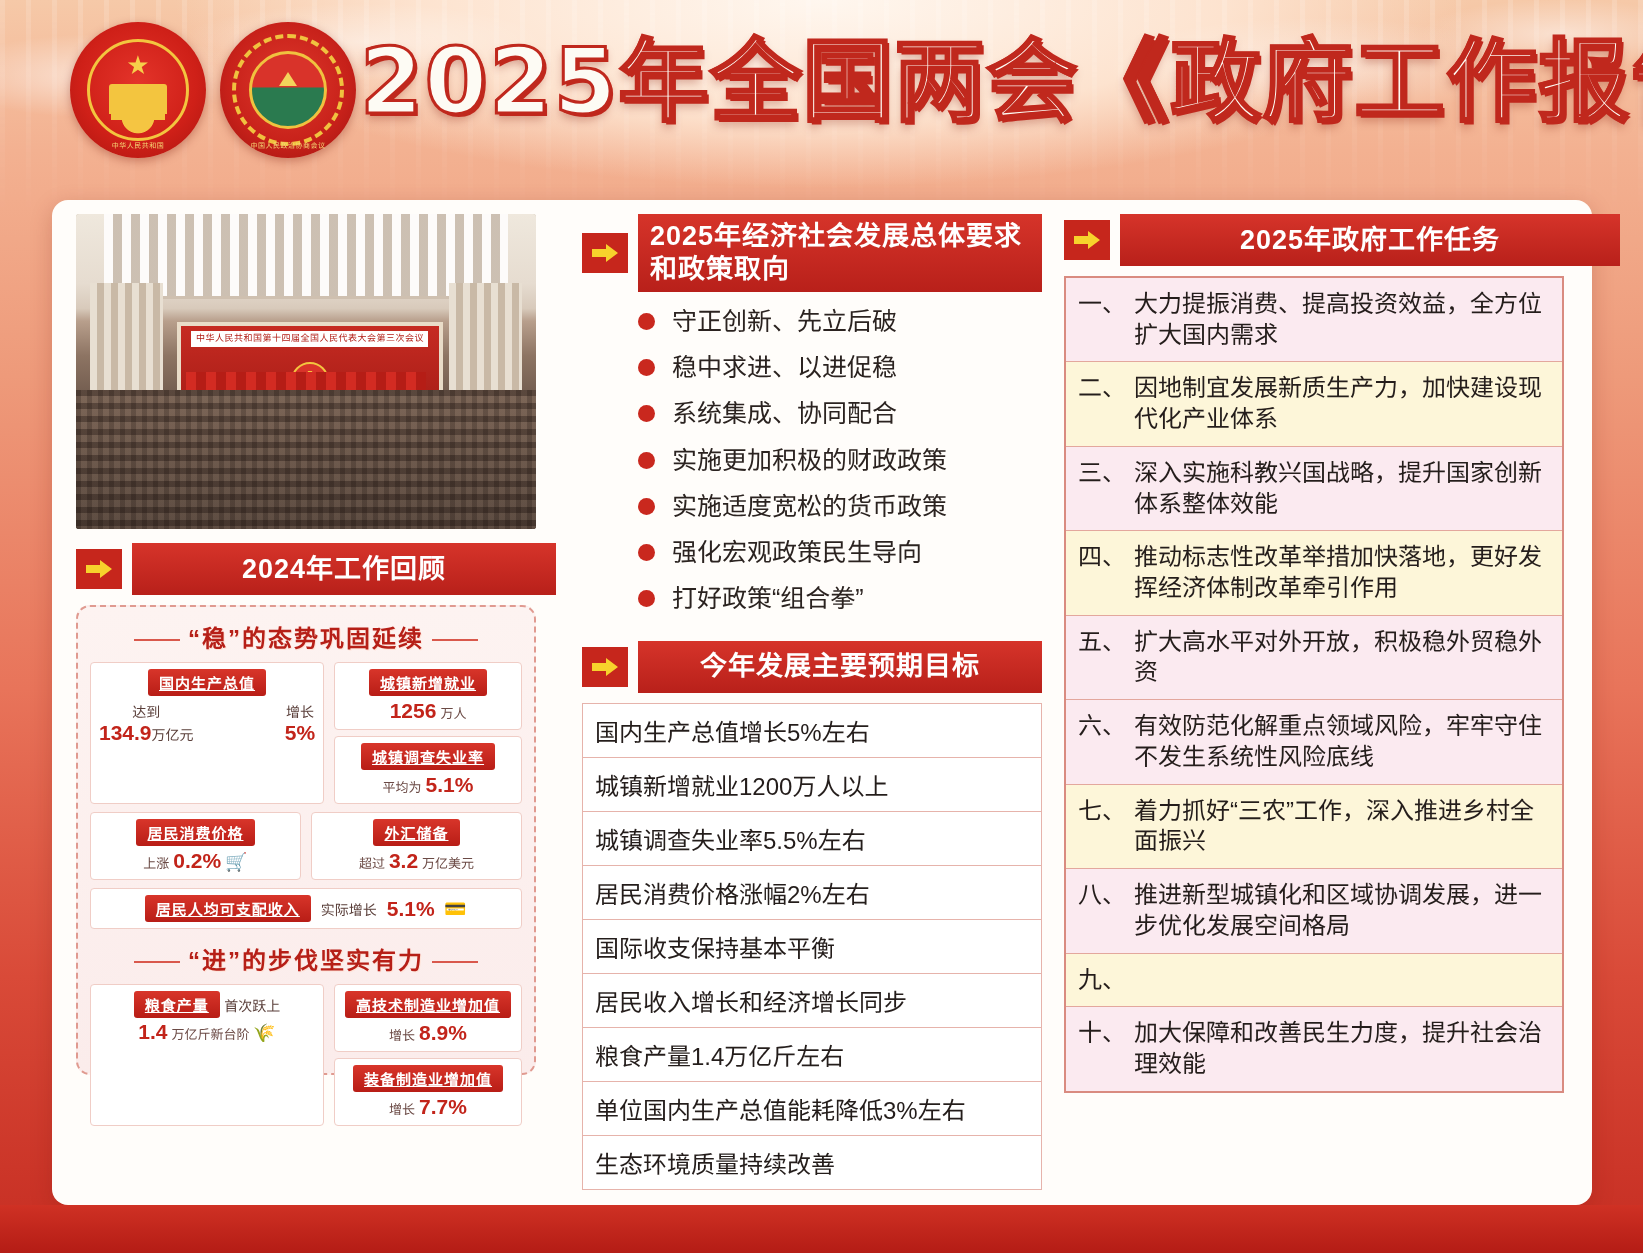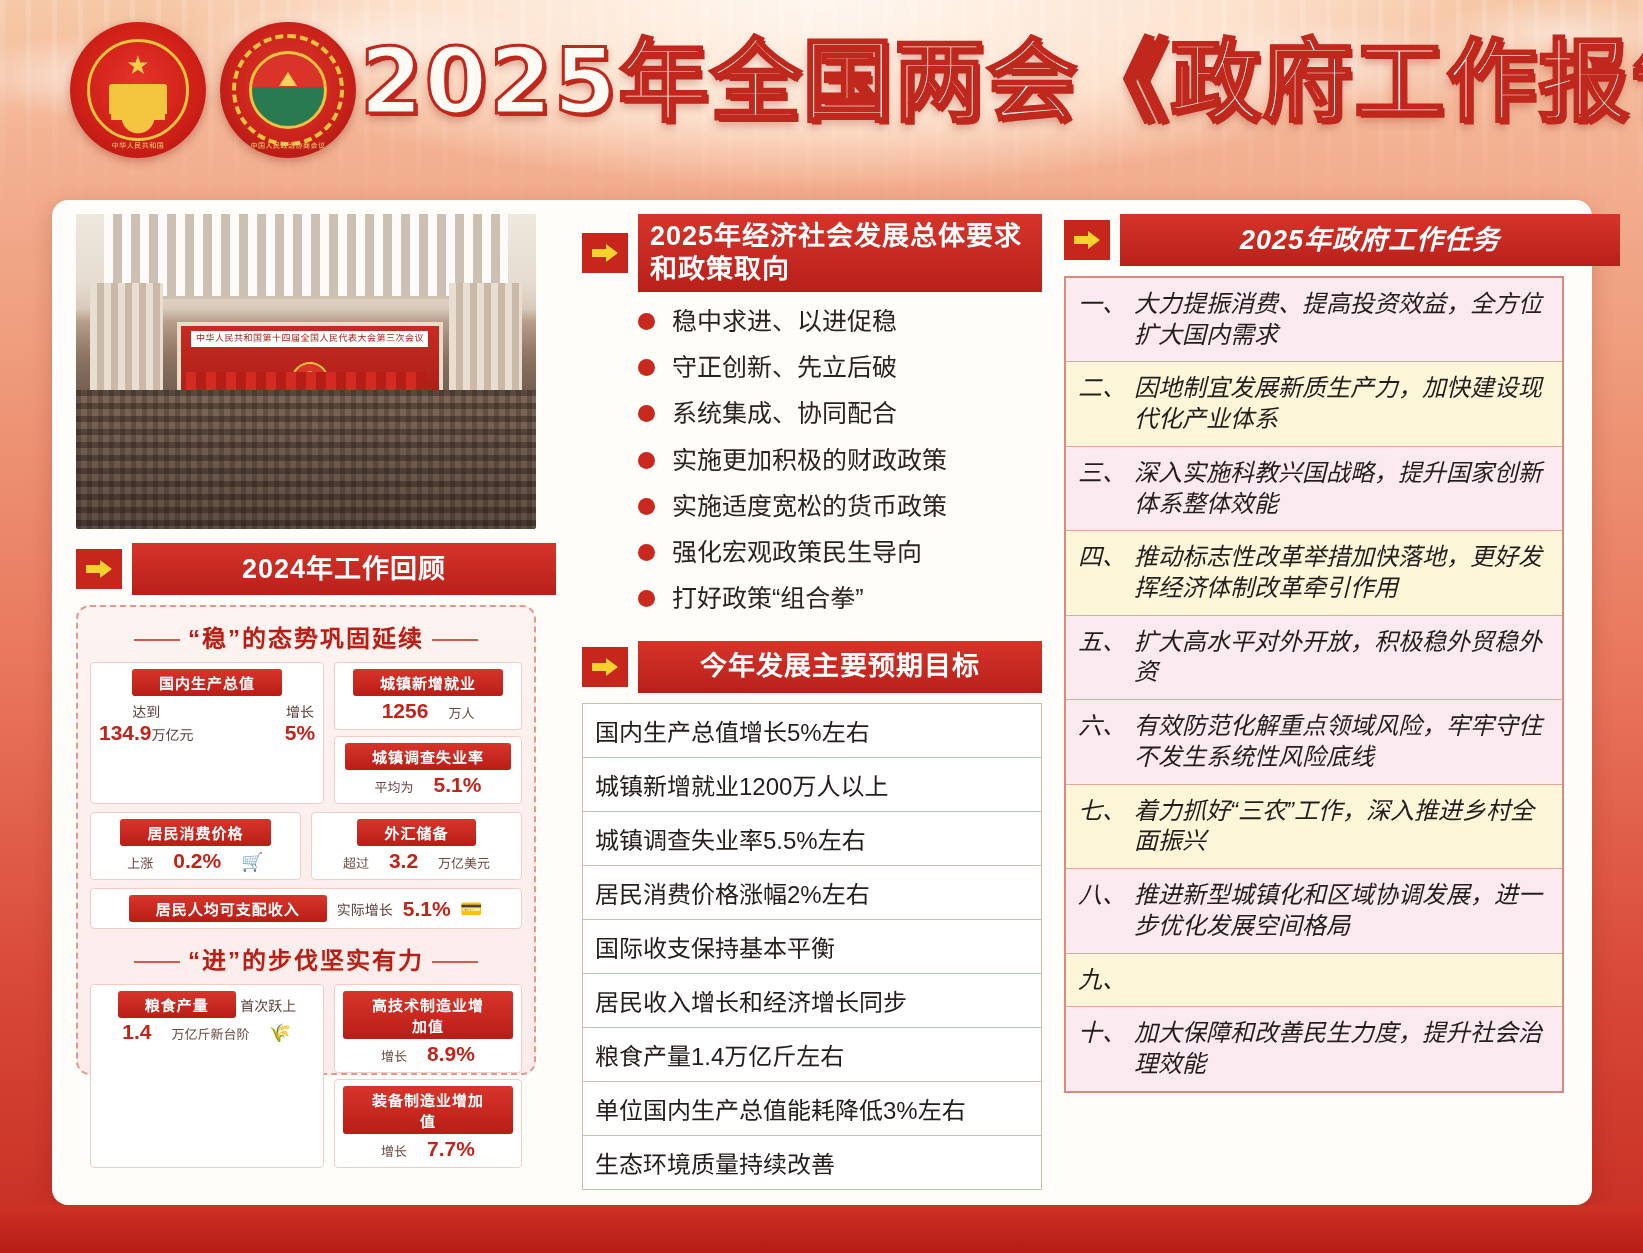--- a/index.html
+++ b/index.html
@@ -96,21 +96,21 @@
   
   .panel{
     position:absolute;left:52px;top:200px;width:1540px;height:1005px;
     background:#fffdfa;border-radius:16px;
     box-shadow:0 6px 22px rgba(120,25,15,.22);
     padding:0;
   }
   
   .col-left{position:absolute;left:24px;top:14px;width:480px;}
   .col-mid{position:absolute;left:530px;top:14px;width:460px;}
-  .col-right{position:absolute;left:1012px;top:14px;width:556px;font-style:italic;}
+  .col-right{position:absolute;left:1012px;top:14px;width:556px;}
 
   
   .photo{
     width:460px;height:315px;border-radius:3px;overflow:hidden;position:relative;
     background:linear-gradient(180deg,#c8b9a8 0%,#8e7d6d 100%);
   }
   .photo .hall{
     position:absolute;inset:0;
     background:
       linear-gradient(180deg,#efe8dd 0%,#e6dcd0 22%,#d8cabb 30%, #b89f8c 34%, #8d7463 45%, #6d584b 60%, #4e3f36 100%);
@@ -194,31 +194,32 @@
     text-align:center;font-weight:bold;font-size:24px;color:#b61f17;
     letter-spacing:2px;margin:2px 0 8px;
     text-shadow:1px 1px 0 #ffe3d8;
   }
   .rev-head:before,.rev-head:after{
     content:"";display:inline-block;width:46px;height:2px;background:#d9584c;
     vertical-align:6px;margin:0 8px;
   }
   .tag{
     display:inline-block;background:linear-gradient(180deg,#d8352a,#b81d16);
-    color:#fff;font-size:15px;font-weight:bold;padding:3px 27px;border-radius:3px;
+    color:#fff;font-size:15px;font-weight:bold;padding:3px 11px;border-radius:3px;
     letter-spacing:1px;
+    text-decoration:underline;
   }
   .card{
     background:#fff;border:1px solid #f0cdc6;border-radius:4px;
     padding:6px 8px;box-sizing:border-box;text-align:center;
   }
   .grid2{display:flex;gap:10px;}
   .val{font-size:21px;font-weight:bold;color:#c2241a;}
   .small{font-size:14px;color:#5a3f3a;}
-  .kv{display:flex;align-items:baseline;justify-content:center;gap:20px;}
+  .kv{display:flex;align-items:baseline;justify-content:center;gap:4px;}
   .kv .lab{font-size:13px;color:#6b4a45;}
   .kv .num{font-size:21px;font-weight:bold;color:#c2241a;}
 
   
   .bullets{margin:14px 0 0 16px;}
   .bullets li{
     list-style:none;position:relative;padding-left:34px;margin-bottom:15px;
     font-size:25px;color:#2b2320;line-height:1.25;
   }
   .bullets li:before{
@@ -398,22 +399,22 @@
     <div class="bar">
       <div class="bar-arrow">
         <svg width="30" height="22" viewBox="0 0 30 22">
             <path d="M2 7h14V2l12 9-12 9v-5H2z" fill="#f7d22c"></path>
           </svg>
       </div>
       <div class="bar-title left">2025年经济社会发展总体要求和政策取向</div>
     </div>
 
     <ul class="bullets">
+      <li>守正创新、先立后破</li>
       <li>稳中求进、以进促稳</li>
-      <li>守正创新、先立后破</li>
       <li>系统集成、协同配合</li>
       <li>实施更加积极的财政政策</li>
       <li>实施适度宽松的货币政策</li>
       <li>强化宏观政策民生导向</li>
       <li>打好政策“组合拳”</li>
     </ul>
 
     <div class="bar" style="margin-top:26px;">
       <div class="bar-arrow">
         <svg width="30" height="22" viewBox="0 0 30 22">

